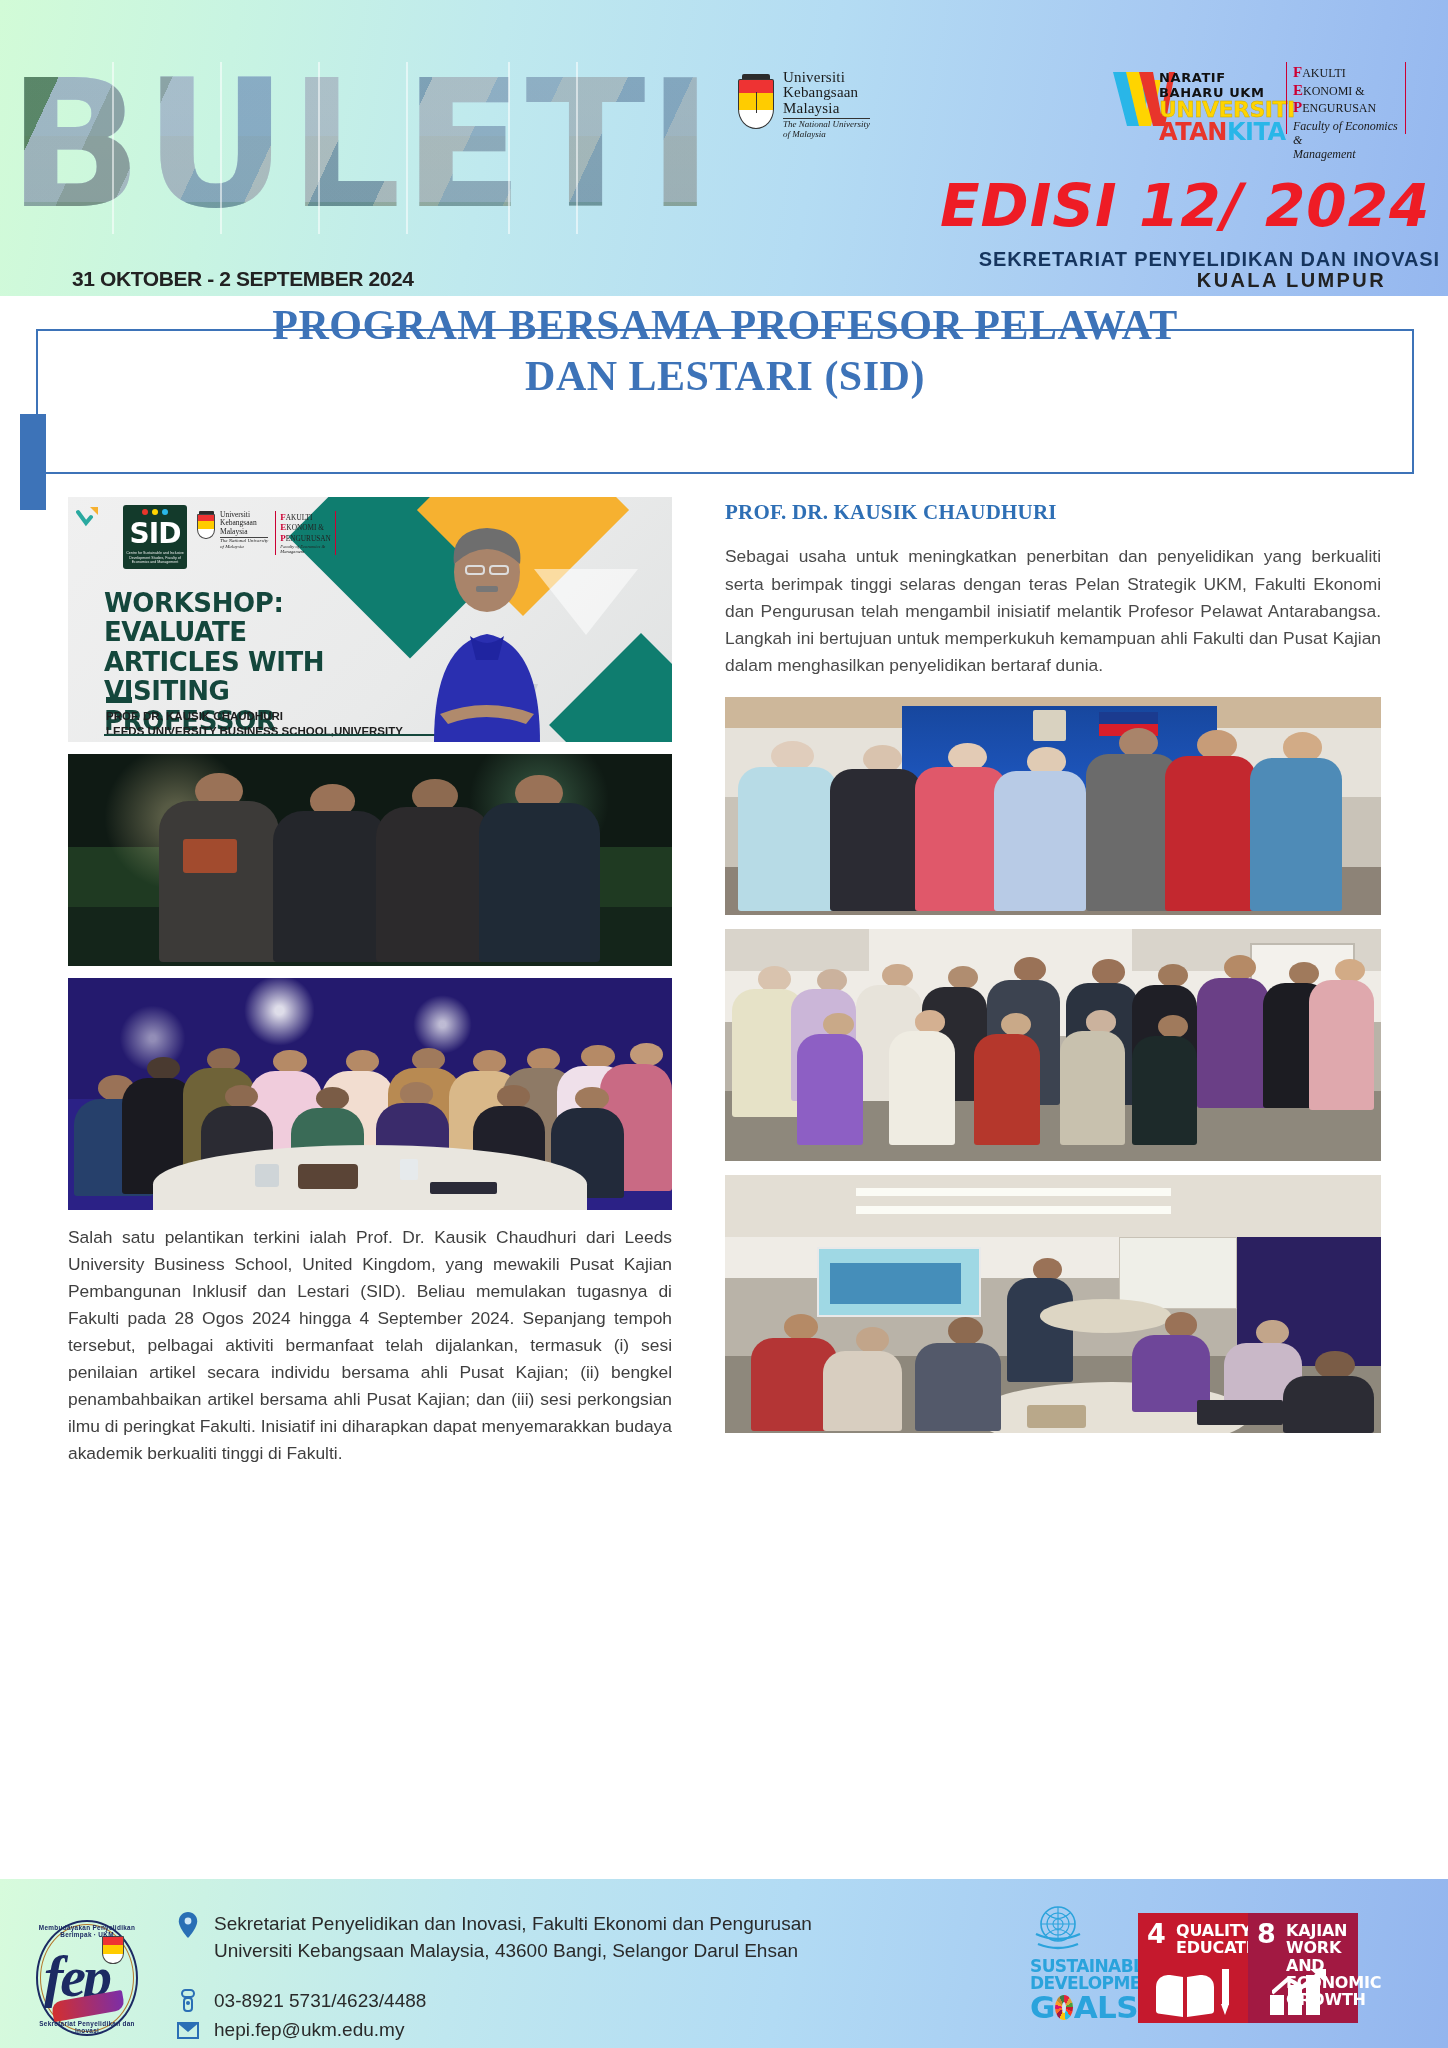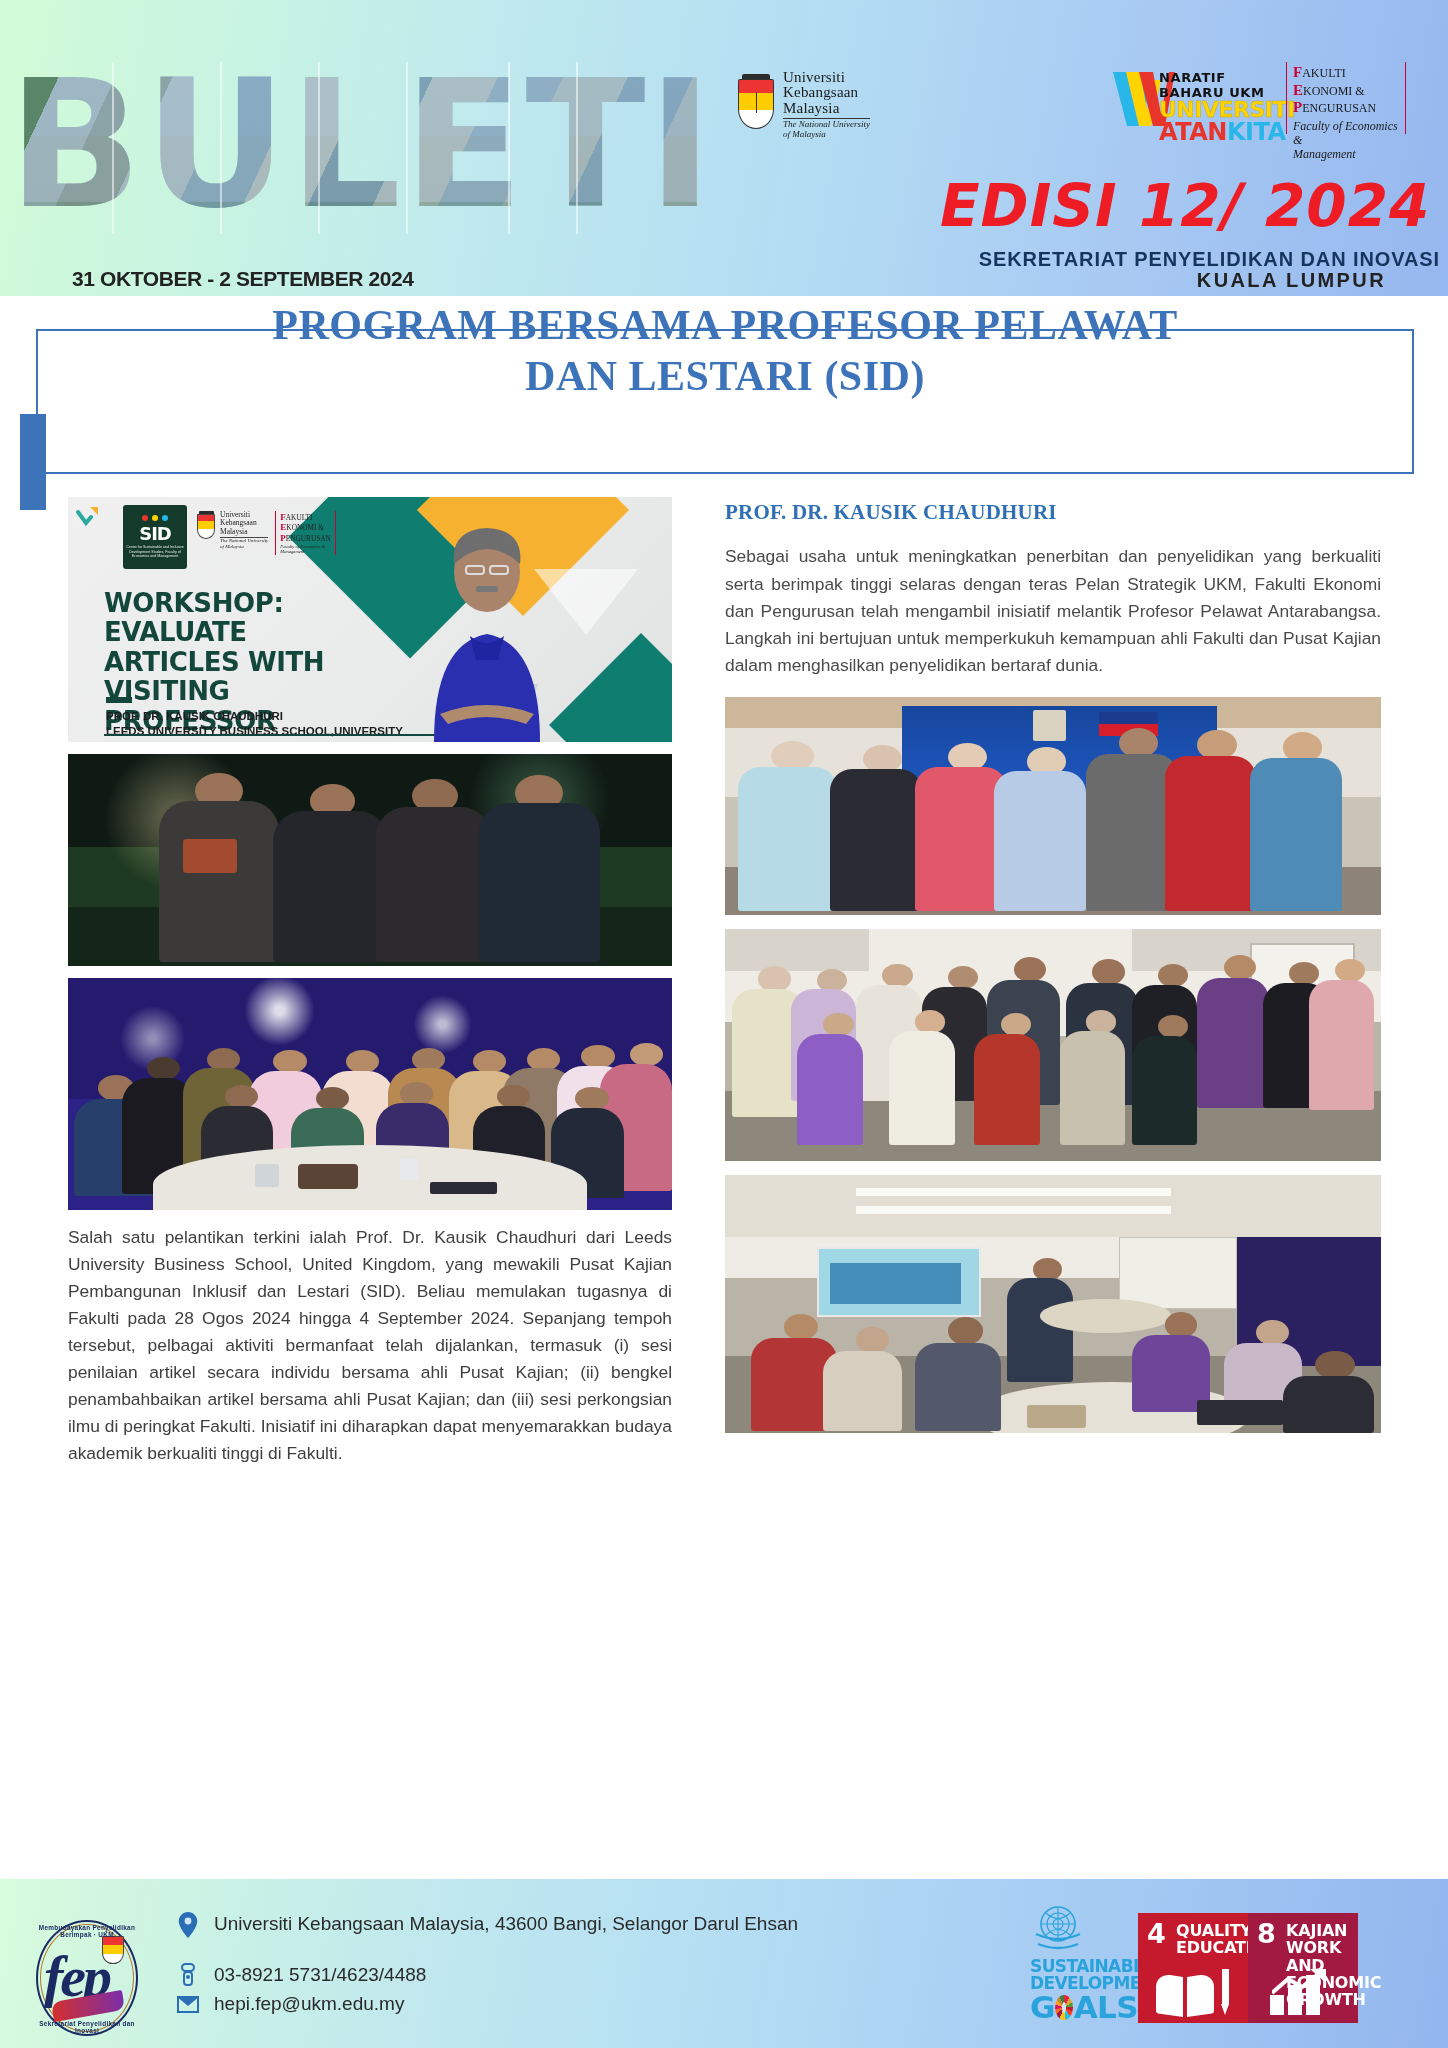--- a/index.html
+++ b/index.html
@@ -144,21 +144,21 @@
   .poster .chk {
     position: absolute; left: 8px; top: 6px; width: 36px; height: 26px;
   }
   .poster .sid-badge {
     position: absolute; left: 55px; top: 8px; width: 64px; height: 64px;
     background: #133a2b; border-radius: 3px; color: #fff;
     display: flex; flex-direction: column; align-items: center; justify-content: center;
   }
   .poster .sid-badge .dots { display: flex; gap: 4px; margin-bottom: 2px; }
   .poster .sid-badge .dots i { width: 6px; height: 6px; border-radius: 50%; display: block; }
-  .poster .sid-badge .sid-t { font-family: "DejaVu Sans", sans-serif; font-weight: bold; font-size: 18px; letter-spacing: -1px; }
+  .poster .sid-badge .sid-t { font-family: "DejaVu Sans", sans-serif; font-weight: bold; font-size: 28px; letter-spacing: -1px; }
   .poster .sid-badge .sid-s { font-size: 3.6px; text-align: center; line-height: 1.3; opacity: .9; padding: 1px 3px 0; }
   .poster .plogos { position: absolute; left: 128px; top: 14px; display: flex; gap: 7px; align-items: flex-start; }
   .poster .plogo-ukm { display: flex; gap: 3px; }
   .poster .pcrest { width: 21px; height: 30px; position: relative; }
   .poster .pcrest .s {
     position: absolute; left: 1px; top: 3px; width: 18px; height: 25px;
     background: linear-gradient(#e33 0 28%, #fc0 28% 62%, #fff 62% 100%);
     border: .7px solid #444; border-radius: 1px 1px 48% 48% / 1px 1px 38% 38%;
   }
   .poster .pcrest .b { position: absolute; left: 3px; top: 0; width: 15px; height: 4px; background: #2b2b2b; border-radius: 1px 1px 0 0; }
@@ -606,20 +606,21 @@
 
     <div class="f-contact">
       <div class="f-row">
         <div class="f-icon">
           <svg width="20" height="26" viewBox="0 0 20 26">
               <path d="M10 0C4.9 0 .8 4.1.8 9.2c0 6.9 9.2 16.8 9.2 16.8s9.2-9.9 9.2-16.8C19.2 4.1 15.1 0 10 0z" fill="#2a6fb5"></path>
               <circle cx="10" cy="9" r="3.4" fill="#cfe7f7"></circle>
             </svg>
         </div>
         <div class="f-text">
+          <div>Sekretariat Penyelidikan dan Inovasi, Fakulti Ekonomi dan Pengurusan</div>
           <div>Universiti Kebangsaan Malaysia, 43600 Bangi, Selangor Darul Ehsan</div>
         </div>
       </div>
       <div class="f-row tight">
         <div class="f-icon">
           <svg width="20" height="24" viewBox="0 0 20 24">
               <rect x="4" y="1" width="12" height="7" rx="3.5" fill="none" stroke="#2a6fb5" stroke-width="2"></rect>
               <rect x="6" y="9" width="8" height="13" rx="3" fill="none" stroke="#2a6fb5" stroke-width="2"></rect>
               <circle cx="10" cy="14" r="2" fill="#2a6fb5"></circle>
             </svg>

